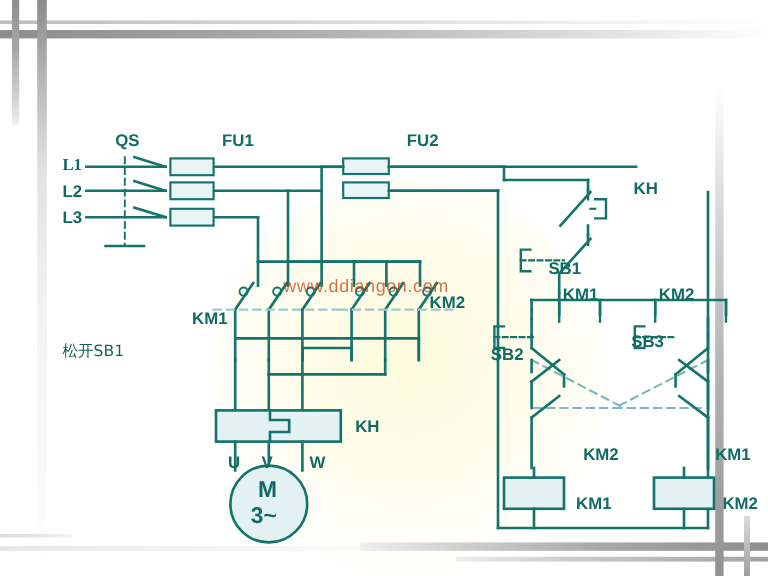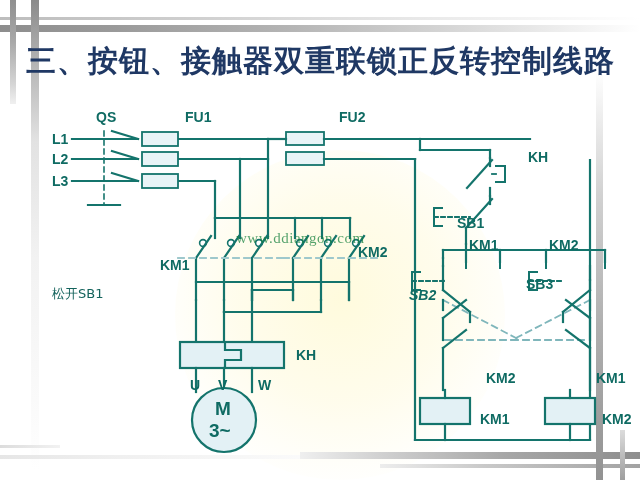--- a/index.html
+++ b/index.html
@@ -68,22 +68,22 @@
     position:absolute;color:#0f6b63;font-size:14px;font-weight:bold;
     white-space:nowrap;line-height:14px;text-align:center;
   }
   .lbl.cjk{
     color:#14635c;font-size:13px;font-weight:normal;
     font-family:"DejaVu Sans","Liberation Sans",sans-serif;
     margin-top:28px;
   }
   .wm{
     position:absolute;left:236px;top:230px;
-    color:#15803d;opacity:.72;font-size:15px;
-    font-family:Liberation Serif, serif;
+    color:#c2410c;opacity:.72;font-size:15px;
+    font-family:Liberation Sans, sans-serif;
     letter-spacing:.5px;white-space:nowrap;
   }
   
   .glow{
     position:absolute;left:175px;top:150px;width:330px;height:330px;
     border-radius:50%;
     background:radial-gradient(circle at 50% 45%,
        rgba(255,250,215,.85) 0%,
        rgba(255,250,220,.55) 42%,
        rgba(255,252,235,.25) 68%,
@@ -103,21 +103,20 @@
   <div class="deco deco-h-top"></div>
   <div class="deco deco-v-a"></div>
   <div class="deco deco-v-b"></div>
   <div class="deco deco-bl-h2"></div>
   <div class="deco deco-bl-h"></div>
   <div class="deco deco-br-h"></div>
   <div class="deco deco-br-h2"></div>
   <div class="deco deco-br-v"></div>
   <div class="deco deco-br-v2"></div>
 
-  <div id="title">三、按钮、接触器双重联锁正反转控制线路</div>
 
   <svg width="640" height="480" viewBox="0 0 640 480">
     <g fill="none" stroke="#14746c" stroke-width="2.2" stroke-linecap="square">
 
       <g>
         <path d="M72 139 H138"></path>
         <path d="M177 139 H530"></path>
       </g>
       <g>
         <path d="M72 159 H138"></path>
@@ -329,21 +328,21 @@
       <g stroke-width="2">
         <path d="M466 252 V268"></path>
         <path d="M500 252 V268"></path>
         <path d="M546 252 V268"></path>
         <path d="M605 252 V268"></path>
       </g>
 
     </g>
   </svg>
 
-  <div class="lbl" style="left:52px;top:132px;">L1</div>
+  <div class="lbl" style="left:52px;top:132px;font-family:Liberation Serif, serif;">L1</div>
   <div class="lbl" style="left:52px;top:152px;">L2</div>
   <div class="lbl" style="left:52px;top:174px;">L3</div>
 
   <div class="lbl" style="left:96px;top:110px;">QS</div>
   <div class="lbl" style="left:150px;top:110px;padding-left:35px;">FU1</div>
   <div class="lbl" style="left:296px;top:110px;margin-left:43px;">FU2</div>
 
   <div class="lbl" style="left:160px;top:258px;">KM1</div>
   <div class="lbl" style="left:358px;top:245px;">KM2</div>
 
@@ -354,21 +353,21 @@
   <div class="lbl" style="left:258px;top:378px;">W</div>
   <div class="lbl" style="left:215px;top:402px;font-size:19px;">M</div>
   <div class="lbl" style="left:209px;top:424px;font-size:19px;">3~</div>
 
   <div class="lbl cjk" style="left:52px;top:259px;">松开SB1</div>
 
   <div class="lbl" style="left:528px;top:150px;">KH</div>
   <div class="lbl" style="left:417px;top:216px;padding-left:40px;">SB1</div>
   <div class="lbl" style="left:469px;top:238px;">KM1</div>
   <div class="lbl" style="left:549px;top:238px;">KM2</div>
-  <div class="lbl" style="left:409px;top:288px;font-style:italic;">SB2</div>
+  <div class="lbl" style="left:409px;top:288px;">SB2</div>
   <div class="lbl" style="left:526px;top:277px;">SB3</div>
   <div class="lbl" style="left:486px;top:371px;">KM2</div>
   <div class="lbl" style="left:596px;top:371px;">KM1</div>
   <div class="lbl" style="left:480px;top:412px;">KM1</div>
   <div class="lbl" style="left:602px;top:412px;">KM2</div>
 
   <div class="wm">www.ddiangon.com</div>
 
 </div>
 

